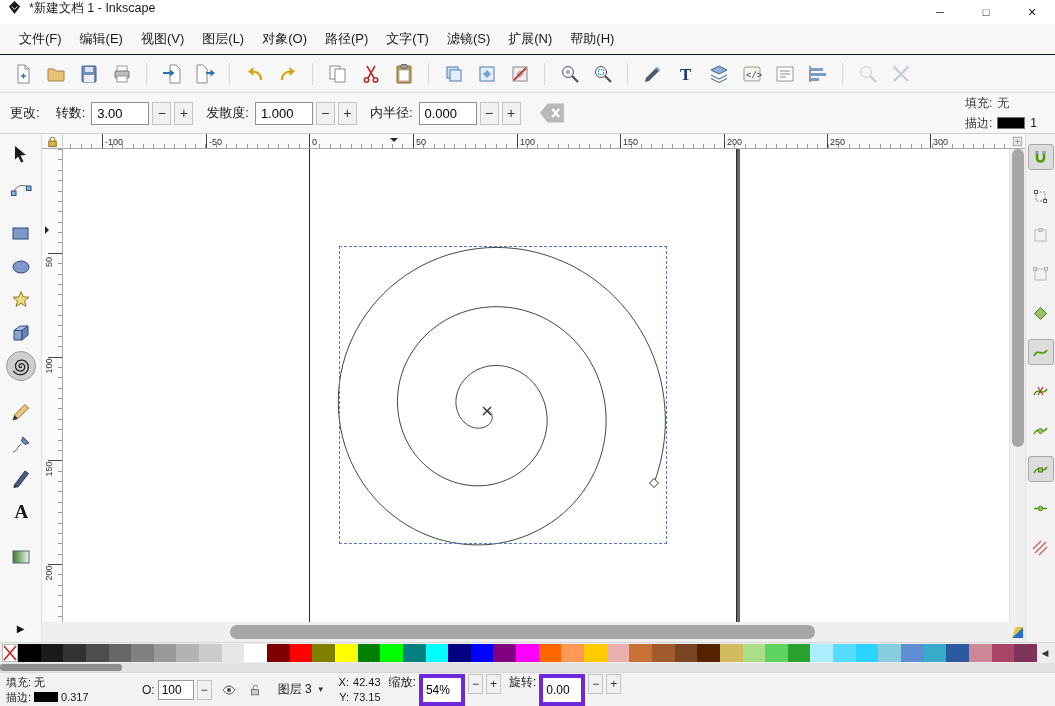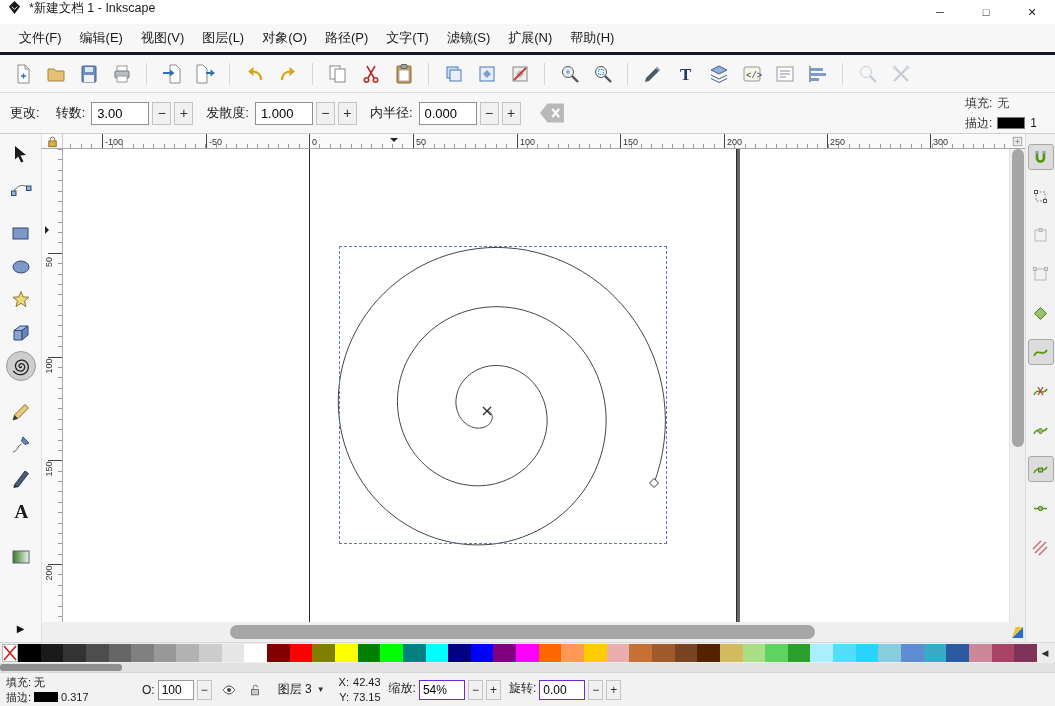--- a/index.html
+++ b/index.html
@@ -7,21 +7,21 @@
     font-family:"Liberation Sans","DejaVu Sans",sans-serif;font-size:13px;color:#1a1a1a}
 
   
   .titlebar{height:24px;background:#fff;display:flex;align-items:flex-start;padding-left:7px;gap:7px}
   .app-logo{width:15px;height:15px;flex:none}
   .title-text{font-size:12.5px;white-space:nowrap}
   .win-controls{margin-left:auto;display:flex;height:100%}
   .win-btn{width:46px;display:flex;align-items:center;justify-content:center;font-size:11px;color:#222}
 
   
-  .menubar{height:31px;background:#f7f7f7;display:flex;align-items:center;padding:0 10px;border-bottom:3px solid #0f172a}
+  .menubar{height:31px;background:#f7f7f7;display:flex;align-items:center;padding:0 10px;border-bottom:1px solid #0f172a}
   .menu-item{padding:5px 9px;font-size:13px;white-space:nowrap}
 
   
   .toolbar{height:38px;background:#f7f7f7;border-bottom:1px solid #e0e0e0;display:flex;align-items:center;padding:0 6px}
   .tb-btn{width:33px;height:30px;display:flex;align-items:center;justify-content:center;border-radius:3px;flex:none}
   .tb-btn svg{width:22px;height:22px}
   .tb-sep{width:1px;height:22px;background:#d5d5d5;margin:0 8px;flex:none}
   .dim{opacity:.45}
 
   
@@ -100,21 +100,21 @@
   .op-block{display:flex;align-items:center;gap:3px;flex:none}
   .op-input{width:36px;height:20px;border:1px solid #999;font-size:12px;padding:0 3px;font-family:inherit}
   .mini-btn{width:15px;height:20px;border:1px solid #c4c4c4;background:#f1f1f1;display:flex;align-items:center;justify-content:center;font-size:12px;color:#333}
   .sb-icon{width:18px;height:18px;display:flex;align-items:center;justify-content:center;flex:none}
   .layer-btn{display:flex;align-items:center;gap:5px;padding:2px 6px;white-space:nowrap;flex:none}
   .dd-glyph{font-size:8px;color:#333}
   .msg{flex:1;min-width:0;white-space:nowrap;overflow:hidden;color:#222}
   .coords{display:flex;flex-direction:column;font-size:11px;line-height:1.35;text-align:right;flex:none}
   .coords .crow{display:flex;gap:4px;justify-content:flex-end}
   .zr-block{display:flex;align-items:flex-start;gap:3px;flex:none;white-space:nowrap}
-  .zr-input{width:46px;height:20px;border:1px solid #6d28d9;font-size:12px;padding:0 3px;font-family:inherit}
+  .zr-input{width:46px;height:20px;border:4px solid #6d28d9;font-size:12px;padding:12px 3px;font-family:inherit}
 </style>
 </head>
 <body>
 
 <div class="titlebar">
   <svg class="app-logo" viewBox="0 0 16 16">
       <path d="M8 1l6 6-6 8-6-8z" fill="#1a1a1a"></path>
       <path d="M5 7l3 3 3-3" fill="none" stroke="#fff" stroke-width="1"></path>
     </svg>
   <span class="title-text">*新建文档 1 - Inkscape</span>

